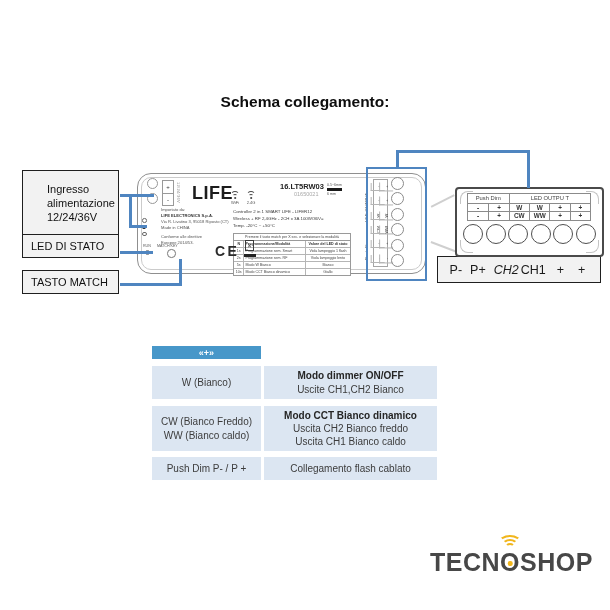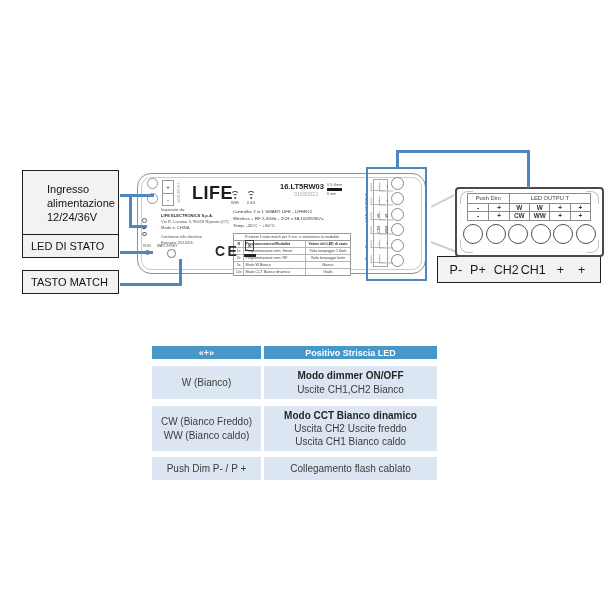--- a/index.html
+++ b/index.html
@@ -111,21 +111,21 @@
                  height:8.6px;font-size:6.4px;font-weight:bold;color:#333;}
   .dt-table span.hd,.dt-table span.hd2{font-weight:normal;color:#444;}
   .dt-table span:nth-child(1),.dt-table span:nth-child(3),.dt-table span:nth-child(9){border-left:none;}
   .dt-table span:nth-child(1),.dt-table span:nth-child(2){border-top:none;}
   .dt-circles{position:absolute;left:6px;top:35px;width:133px;display:flex;justify-content:space-between;}
   .dt-circles i{width:20px;height:20px;border:1.3px solid #4f4f4f;border-radius:50%;}
   .pins-box{position:absolute;left:437px;top:256px;width:164px;height:27px;background:#f2f2f2;
             border:1.6px solid #1f1f1f;box-sizing:border-box;display:flex;align-items:center;
             justify-content:center;font-size:12.5px;color:#1a1a1a;z-index:3;}
   .pins-box span{margin:0 4px;}
-  .pins-box span:nth-child(3){margin-right:1px;}
+  .pins-box span:nth-child(3){margin-right:1px;font-style:italic;}
   .pins-box span:nth-child(4){margin-left:1px;}
   .pins-box span:nth-child(5),.pins-box span:nth-child(6){margin:0 7px;}
 
   
   .itbl-row{position:absolute;left:152px;width:285px;display:flex;}
   .itbl-c1{width:109px;margin-right:3px;display:flex;flex-direction:column;
            align-items:center;justify-content:center;}
   .itbl-c2{flex:1;display:flex;flex-direction:column;align-items:center;justify-content:center;}
   .itbl-head{top:346px;height:13px;}
   .itbl-head .itbl-c1,.itbl-head .itbl-c2{background:#4797c9;color:#fff;font-weight:bold;font-size:9px;}
@@ -146,20 +146,21 @@
   .logo-o .la2{top:-9px;width:12px;height:8px;}
   .logo-o .la3{top:-5px;width:6px;height:5px;}
   .logo-o b{position:absolute;left:50%;top:13px;transform:translateX(-50%);
             width:4.5px;height:4.5px;background:#f1b61c;border-radius:50%;}
 </style>
 </head>
 <body>
 
 <div class="page">
 
+  <div class="title">Schema collegamento:</div>
 
   <div class="label-box lb-power">
     <span>Ingresso alimentazione 12/24/36V</span>
   </div>
   <div class="label-box lb-match">
     <span>TASTO MATCH</span>
   </div>
   <div class="label-box lb-led">
     <span>LED DI STATO</span>
   </div>
@@ -336,50 +337,60 @@
     <span>P-</span>
     <span>P+</span>
     <span>CH2</span>
     <span>CH1</span>
     <span>+</span>
     <span>+</span>
   </div>
 
   <div class="itbl-row itbl-head">
     <div class="itbl-c1">«+»</div>
-    <div class="itbl-c2">Positivo Striscia LED</div>
   </div>
   <div class="itbl-row itbl-r itbl-r1">
     <div class="itbl-c1">
       <div>W (Bianco)</div>
       <div></div>
     </div>
     <div class="itbl-c2">
       <div class="itbl-bold">Modo dimmer ON/OFF</div>
       <div>Uscite CH1,CH2 Bianco</div>
       <div></div>
     </div>
   </div>
   <div class="itbl-row itbl-r itbl-r2">
     <div class="itbl-c1">
       <div>CW (Bianco Freddo)</div>
       <div>WW (Bianco caldo)</div>
     </div>
     <div class="itbl-c2">
       <div class="itbl-bold">Modo CCT Bianco dinamico</div>
-      <div>Uscita CH2 Uscite freddo</div>
+      <div>Uscita CH2 Bianco freddo</div>
       <div>Uscita CH1 Bianco caldo</div>
     </div>
   </div>
   <div class="itbl-row itbl-r itbl-r3">
     <div class="itbl-c1">
       <div>Push Dim P- / P +</div>
       <div></div>
     </div>
     <div class="itbl-c2">
       <div class="itbl-bold"></div>
       <div>Collegamento flash cablato</div>
       <div></div>
     </div>
   </div>
 
+  <div class="logo">
+    <span>TECN</span>
+    <span class="logo-o">
+      <i class="la1"></i>
+      <i class="la2"></i>
+      <i class="la3"></i>
+      <b></b>
+      <span>O</span>
+    </span>
+    <span>SHOP</span>
+  </div>
 
 </div>
 
 </body></html>

